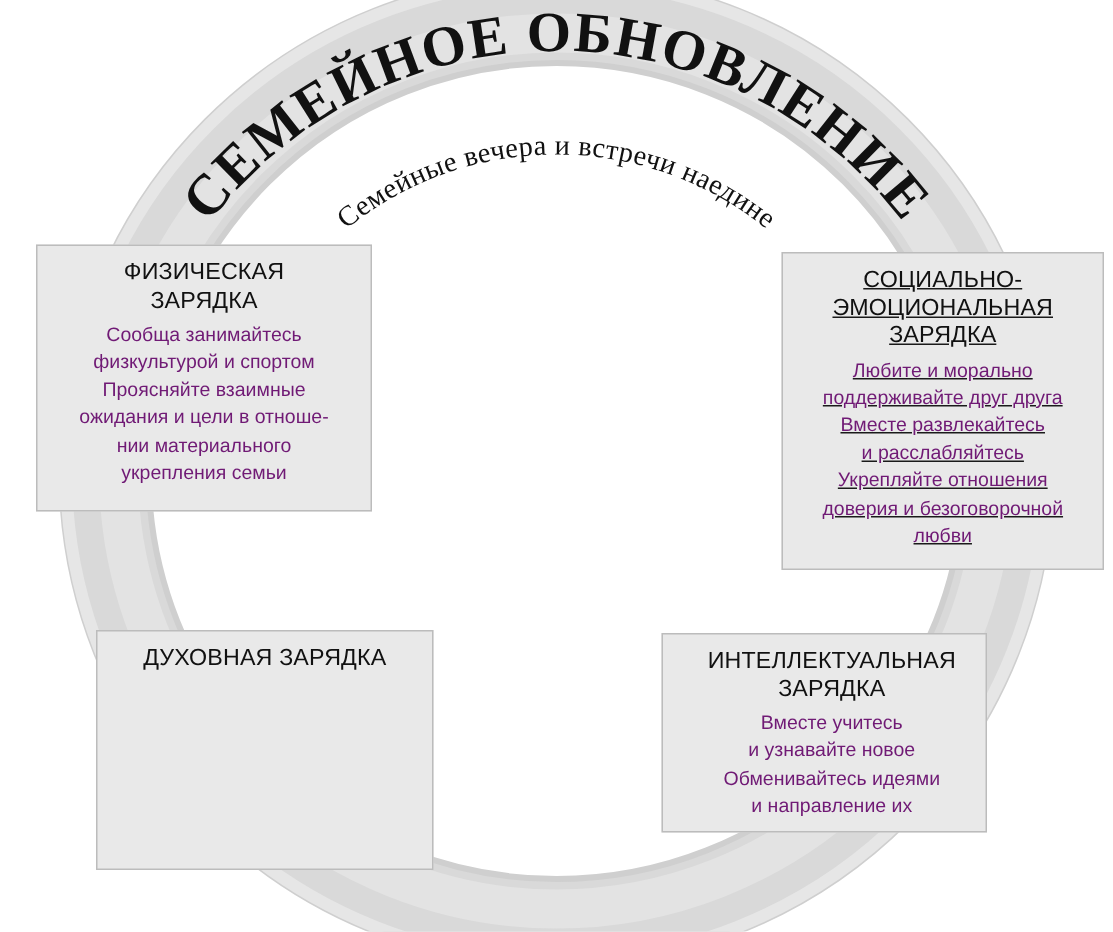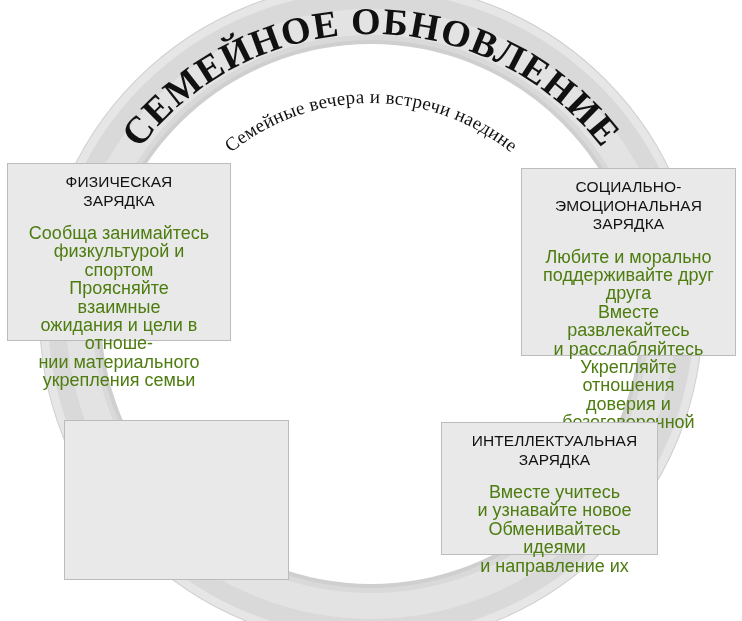--- a/index.html
+++ b/index.html
@@ -45,38 +45,39 @@
   }
   .node-title {
     font-size: 15.5px;
     line-height: 18.5px;
     letter-spacing: 0.1px;
     color: #111;
     margin: 0 0 4px 0;
     white-space: pre-line;
   }
   .node-body {
-    font-size: 18px;
+    font-size: 13px;
     line-height: 18.4px;
-    color: #4d7c0f;
-    margin: 14px;
+    color: #701a75;
+    margin: 4px;
     white-space: pre-line;
   }
 
   #box-physical {
-    left: 7px;
+    left: 24px;
     top: 163px;
     width: 224px;
     height: 178px;
   }
   #box-social {
     left: 521px;
     top: 168px;
     width: 215px;
-    height: 188px;
+    height: 212px;
+    text-decoration: underline;
   }
   #box-spiritual {
     left: 64px;
     top: 420px;
     width: 225px;
     height: 160px;
   }
   #box-intellectual {
     left: 441px;
     top: 422px;
@@ -150,20 +151,21 @@
     <div class="node-body">Любите и морально
 поддерживайте друг друга
 Вместе развлекайтесь
 и расслабляйтесь
 Укрепляйте отношения
 доверия и безоговорочной
 любви</div>
   </div>
 
   <div class="node-box" id="box-spiritual">
+    <div class="node-title">ДУХОВНАЯ ЗАРЯДКА</div>
   </div>
 
   <div class="node-box" id="box-intellectual">
     <div class="node-title">ИНТЕЛЛЕКТУАЛЬНАЯ
 ЗАРЯДКА</div>
     <div class="node-body">Вместе учитесь
 и узнавайте новое
 Обменивайтесь идеями
 и направление их</div>
   </div>

